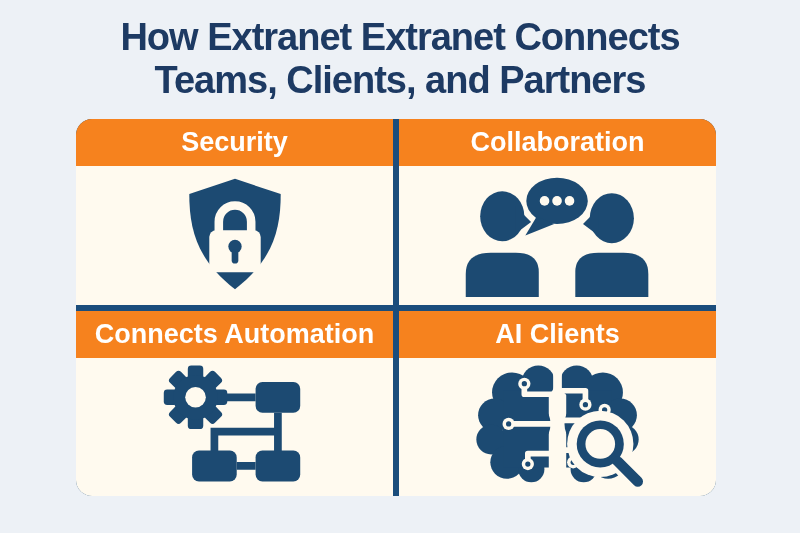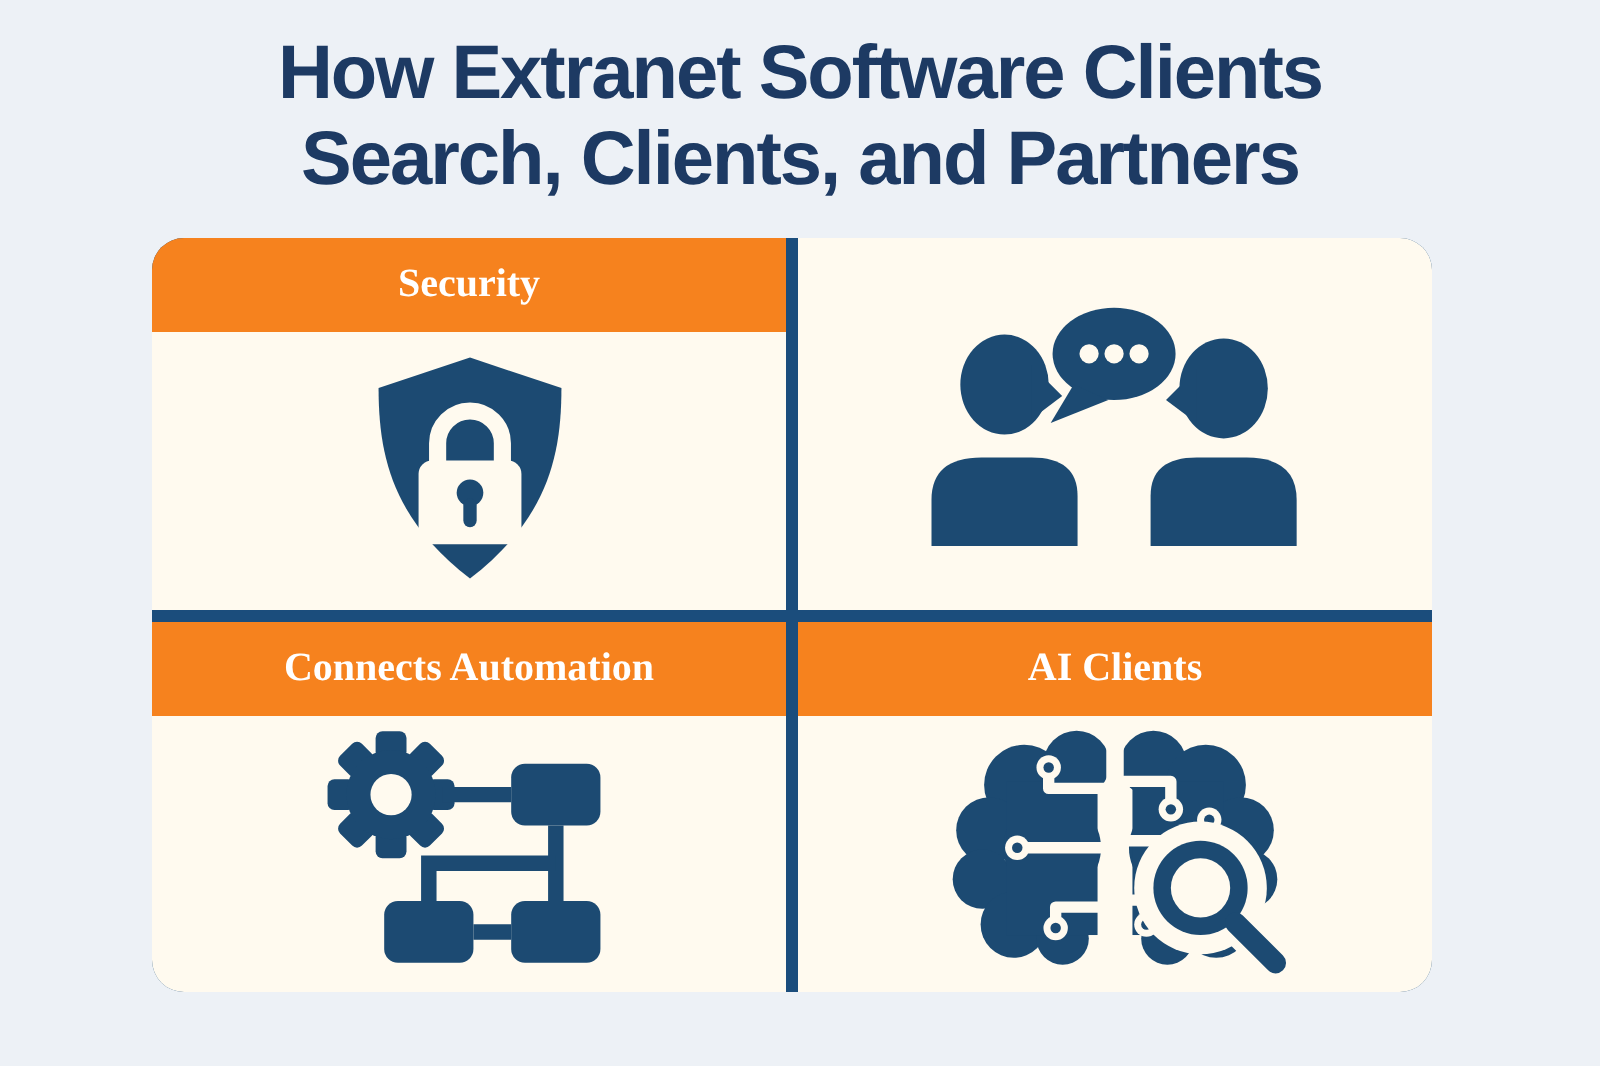--- a/index.html
+++ b/index.html
@@ -40,57 +40,60 @@
     grid-template-columns:1fr 1fr;
     grid-template-rows:1fr 1fr;
     gap:6px;
   }
   .quad{display:flex;flex-direction:column;}
   .quad-header{
     height:47px; flex:0 0 47px;
     background:var(--header-orange);
     color:var(--header-text);
     display:flex; align-items:center; justify-content:center;
-    font-size:20px; font-weight:bold; letter-spacing:0px;font-family:Liberation Serif, serif;
+    font-size:27px; font-weight:bold; letter-spacing:0px;
   }
   .quad-body{
     flex:1;
     background:var(--panel-cream);
     display:flex; align-items:center; justify-content:center;
     overflow:hidden;
   }
   svg{display:block;}
   .navy{fill:var(--icon-navy);}
   .cream{fill:var(--panel-cream);}
   .stroke-navy{stroke:var(--icon-navy);fill:none;}
   .stroke-cream{stroke:var(--panel-cream);fill:none;}
 </style>
 </head>
 <body>
 
-<h1 class="title"><span>How Extranet Software Clients</span><br><span>Search, Clients, and Partners</span></h1>
+<h1 class="title"><span>How Extranet Extranet Connects</span><br><span>Teams, Clients, and Partners</span></h1>
 
 <div class="card">
 
   <section class="quad">
     <header class="quad-header">
       <span>Security</span>
     </header>
     <div class="quad-body">
       <svg width="108" height="120" viewBox="0 0 112 126">
         <path class="navy" d="M56 4 L104 20 C104 57 96 89 56 120 C16 89 8 57 8 20 Z"></path>
         <path class="stroke-cream" stroke-width="9" d="M39 62 V49 a17 17 0 0 1 34 0 V62"></path>
         <rect class="cream" x="29" y="58" width="54" height="44" rx="7"></rect>
         <circle class="navy" cx="56" cy="75" r="7"></circle>
         <rect class="navy" x="52.5" y="78" width="7" height="15" rx="3.5"></rect>
       </svg>
     </div>
   </section>
 
   <section class="quad">
+    <header class="quad-header">
+      <span>Collaboration</span>
+    </header>
     <div class="quad-body">
       <svg width="200" height="123" viewBox="0 0 208 128">
 
         <ellipse class="navy" cx="46" cy="44" rx="23" ry="26"></ellipse>
         <path class="navy" d="M60 34 L76 50 L60 62 Z"></path>
         <path class="navy" d="M8 128 V104 Q8 82 34 82 H60 Q84 82 84 102 V128 Z"></path>
 
         <ellipse class="navy" cx="160" cy="46" rx="23" ry="26"></ellipse>
         <path class="navy" d="M146 36 L130 52 L146 64 Z"></path>
         <path class="navy" d="M122 128 V102 Q122 82 146 82 H172 Q198 82 198 104 V128 Z"></path>

